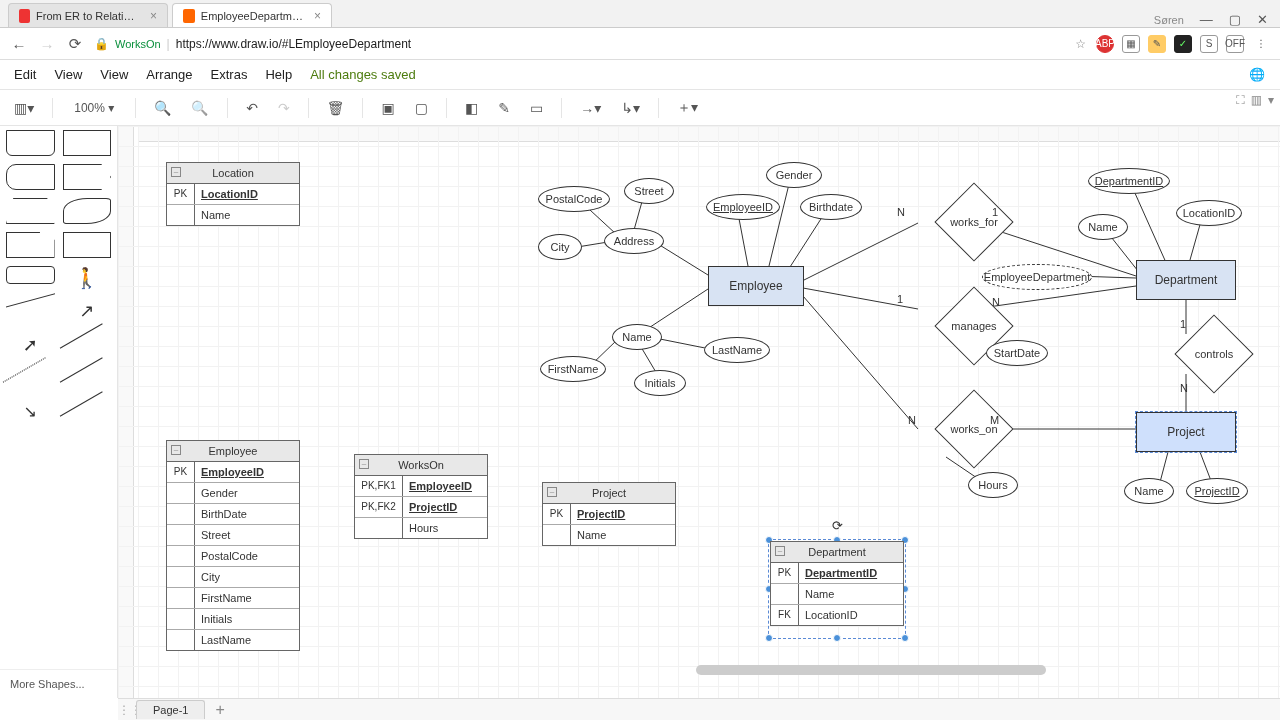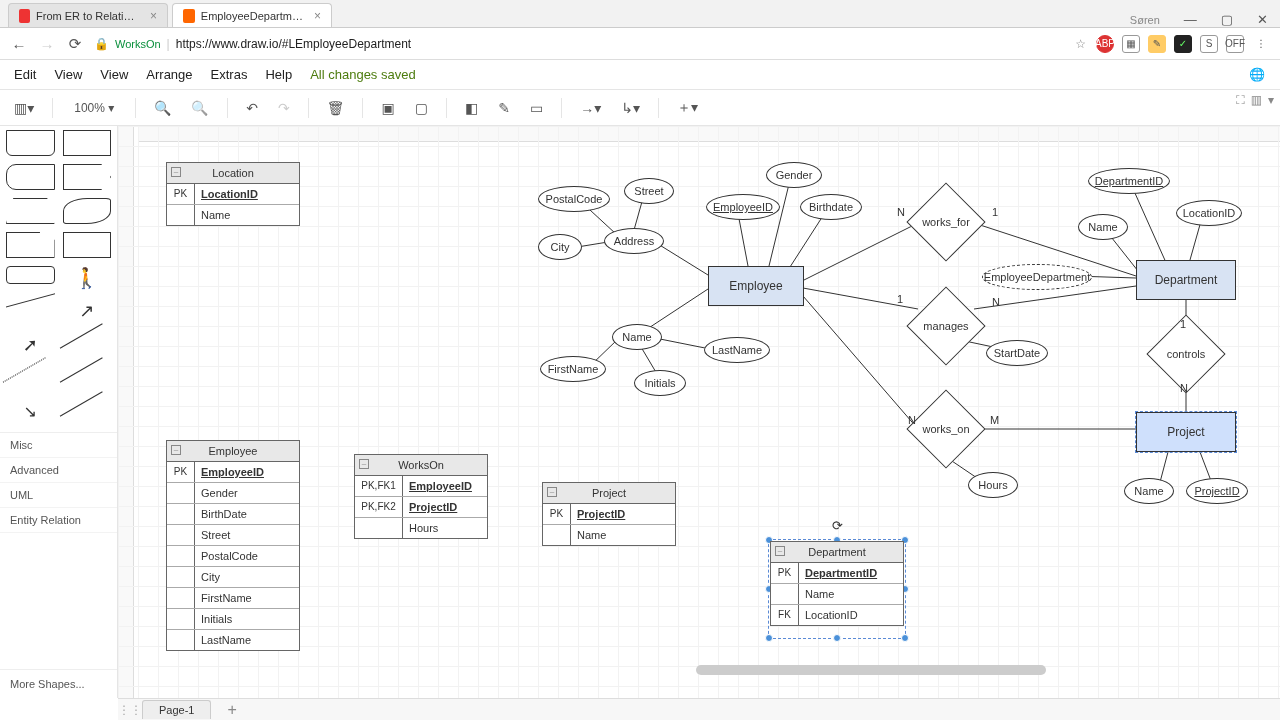--- a/index.html
+++ b/index.html
@@ -4,21 +4,21 @@
 <style>
   * { box-sizing: border-box; }
   html,body { margin:0; padding:0; width:1280px; height:720px; font-family: "Helvetica Neue", Arial, sans-serif; font-size:12px; color:#333; background:#fff; overflow:hidden;}
   
   .tabs-bar { height:28px; background:#f2f2f2; border-bottom:1px solid #ccc; display:flex; align-items:flex-end; padding-left:8px;}
   .btab { display:flex; align-items:center; gap:6px; height:24px; padding:0 10px; border:1px solid #ccc; border-bottom:none; border-radius:4px 4px 0 0; background:#e4e4e4; margin-right:4px; font-size:11px; max-width:160px;}
   .btab.active { background:#fff; }
   .btab .tx { white-space:nowrap; overflow:hidden; text-overflow:ellipsis; max-width:110px;}
   .btab .favi { width:14px; height:14px; border-radius:2px; display:inline-block;}
   .btab .x { color:#888; font-size:12px; margin-left:4px;}
-  .win-ctrl { margin-left:auto; display:flex; gap:24px; padding:0 12px; align-items:center; font-size:13px; color:#555;}
+  .win-ctrl { margin-left:auto; display:flex; gap:16px; padding:0 12px; align-items:center; font-size:13px; color:#555;}
   .addr-bar { height:32px; display:flex; align-items:center; gap:10px; padding:0 10px; border-bottom:1px solid #ddd;}
   .nav-ico { width:18px; text-align:center; color:#555; font-size:15px;}
   .url { flex:1; display:flex; align-items:center; gap:6px; color:#555;}
   .secure { color:#0a8f3c; font-size:11px;}
   .ext { display:flex; gap:8px; align-items:center;}
   .ext span { width:18px; height:18px; border:1px solid #999; border-radius:3px; font-size:10px; display:flex; align-items:center; justify-content:center; color:#555;}
   .ext .red { background:#d33; border-color:#d33; color:#fff; border-radius:50%;}
   
   .menubar { height:30px; display:flex; align-items:center; gap:18px; padding:0 14px; border-bottom:1px solid #e5e5e5; background:#fff;}
   .menubar span { font-size:13px; color:#222;}
@@ -50,33 +50,33 @@
   .rtable .k { width:28px; border-right:1px solid #666; text-align:center; padding:4px 2px; font-size:10px;}
   .rtable .k.wide{width:48px;}
   .rtable .v { flex:1; padding:4px 6px;}
   .rtable .pk { text-decoration:underline; font-weight:bold;}
   
   .entity { position:absolute; border:1px solid #333; background:#d8e3f3; display:flex; align-items:center; justify-content:center; font-size:12px;}
   .entity.sel { background:#cfe0fc; outline:1px dashed #5a8ad6;}
   .attr { position:absolute; border:1px solid #333; border-radius:50%; background:#fff; display:flex; align-items:center; justify-content:center; font-size:11px; padding:0 4px; white-space:nowrap;}
   .attr.key span{ text-decoration:underline;}
   .attr.derived{ border-style:dashed;}
-  .rel { position:absolute; width:60px; height:60px; }
+  .rel { position:absolute; width:60px; height:60px;margin-left:28px; }
   .rel .diamond{ width:100%; height:100%; border:1px solid #333; background:#fff; transform:rotate(45deg);}
   .rel .lbl{ position:absolute; inset:0; display:flex; align-items:center; justify-content:center; font-size:11px;}
   .card { position:absolute; font-size:11px;}
   svg.lines{ position:absolute; inset:0; width:100%; height:100%; pointer-events:none;}
   
   .selbox{ position:absolute; border:1px dashed #5a8ad6;}
   .handle{ position:absolute; width:8px;height:8px; background:#4a90d9; border:1px solid #fff; border-radius:50%;}
   .rot { position:absolute; font-size:13px;}
   
   .pagebar{ position:absolute; bottom:0; left:118px; right:0; height:22px; border-top:1px solid #ddd; display:flex; align-items:center; background:#f7f7f7;}
   .grip{ width:18px; text-align:center; color:#aaa;}
-  .ptab{ padding:3px 16px; border:1px solid #ccc; border-bottom:none; background:#eee; font-size:11px; border-radius:3px 3px 0 0; margin-left:6px;}
+  .ptab{ padding:3px 16px; border:1px solid #ccc; border-bottom:none; background:#eee; font-size:11px; border-radius:3px 3px 0 0; }
   .ptab.add{ background:transparent; border:none; font-size:16px; color:#888; padding:0 10px;}
   .hscroll{ position:absolute; bottom:22px; left:138px; height:12px; width:1000px;}
   .hscroll .track{height:12px; background:transparent; position:relative;}
   .hscroll .thumb{ position:absolute; height:10px; background:#ccc; border-radius:5px; top:1px;}
   .right-icons{ position:absolute; right:6px; top:3px; display:flex; gap:6px; color:#888; font-size:12px;}
 </style>
 </head>
 <body>
 
 <div class="tabs-bar">
@@ -175,26 +175,20 @@
       <div class="shape none" style="font-size:20px;text-align:center">🚶</div>
       <div class="shape none" style="border-top:1px solid #333;transform:skewY(-15deg)"></div>
       <div class="shape none" style="font-size:18px;text-align:center">↗</div>
       <div class="shape none" style="font-size:18px;text-align:center">➚</div>
       <div class="shape none" style="border-top:1px solid #333;transform:rotate(-30deg)"></div>
       <div class="shape none" style="border-top:1px dotted #333;transform:rotate(-30deg)"></div>
       <div class="shape none" style="border-top:1px solid #333;transform:rotate(-30deg)"></div>
       <div class="shape none" style="font-size:16px;text-align:center">↘</div>
       <div class="shape none" style="border-top:1px solid #333;transform:rotate(-30deg)"></div>
     </div>
-    <div class="accordion">
-      <div>Misc</div>
-      <div>Advanced</div>
-      <div>UML</div>
-      <div>Entity Relation</div>
-    </div>
     <div class="more">More Shapes...</div>
   </div>
 
   <div class="canvas-wrap">
     <div class="ruler-v"></div>
     <div class="ruler-h"></div>
     <div class="canvas">
 
       <svg class="lines">
         <g stroke="#333" stroke-width="1" fill="none">

